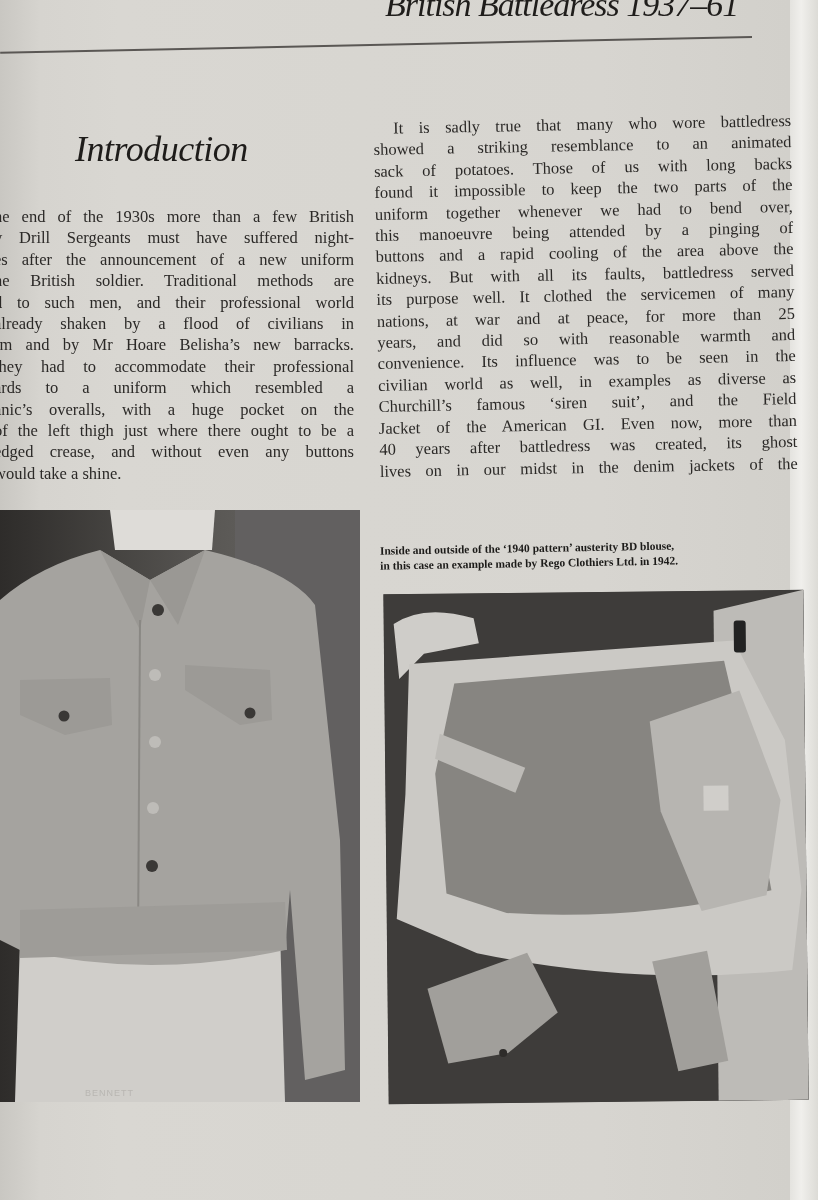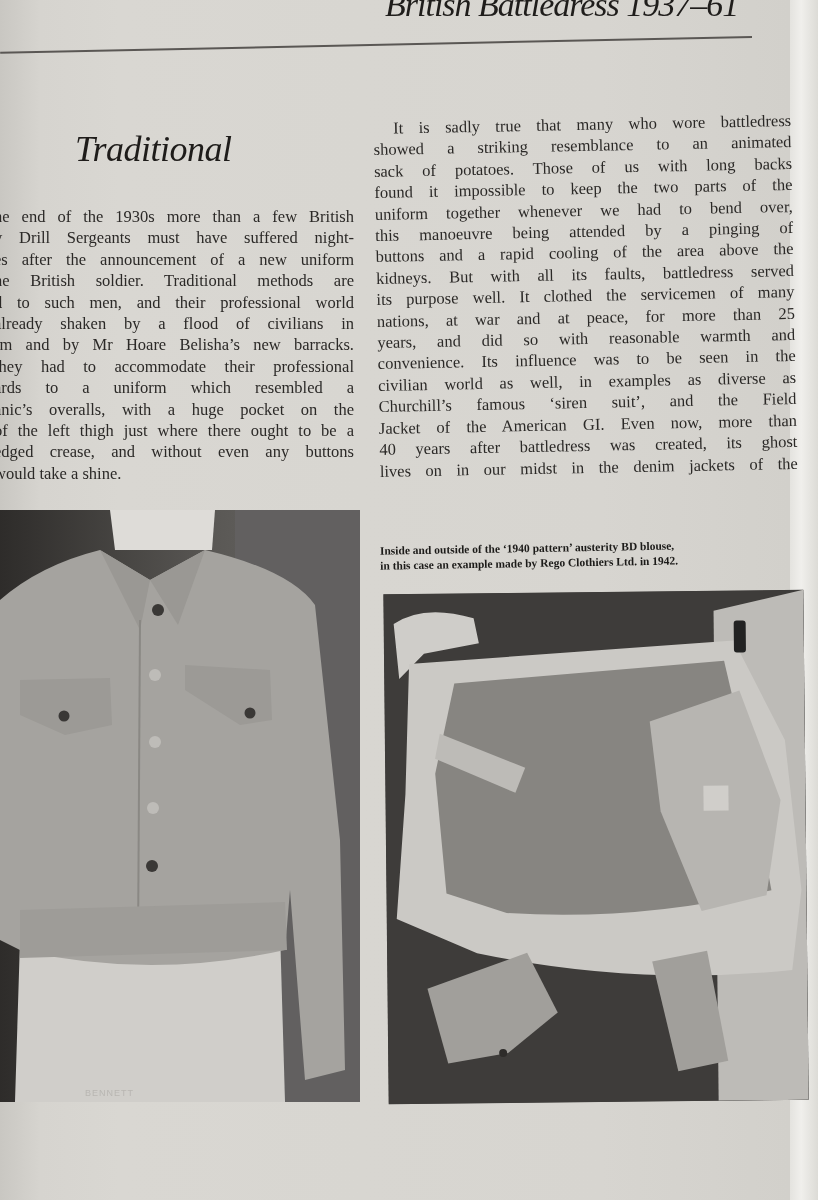--- a/index.html
+++ b/index.html
@@ -52,21 +52,21 @@
 </style>
 </head>
 <body>
 
 <div class="page"></div>
 <div class="page-edge"></div>
 
 <div class="running-head">British Battledress 1937–61</div>
 <div class="rule"></div>
 
-<div class="title">Traditional</div>
+<div class="title">Introduction</div>
 
 <div class="col col-left">
   <span class="line">he end of the 1930s more than a few British</span>
   <span class="line">y Drill Sergeants must have suffered night-</span>
   <span class="line">es after the announcement of a new uniform</span>
   <span class="line">he British soldier. Traditional methods are</span>
   <span class="line">d to such men, and their professional world</span>
   <span class="line">already shaken by a flood of civilians in</span>
   <span class="line">rm and by Mr Hoare Belisha’s new barracks.</span>
   <span class="line">they had to accommodate their professional</span>

